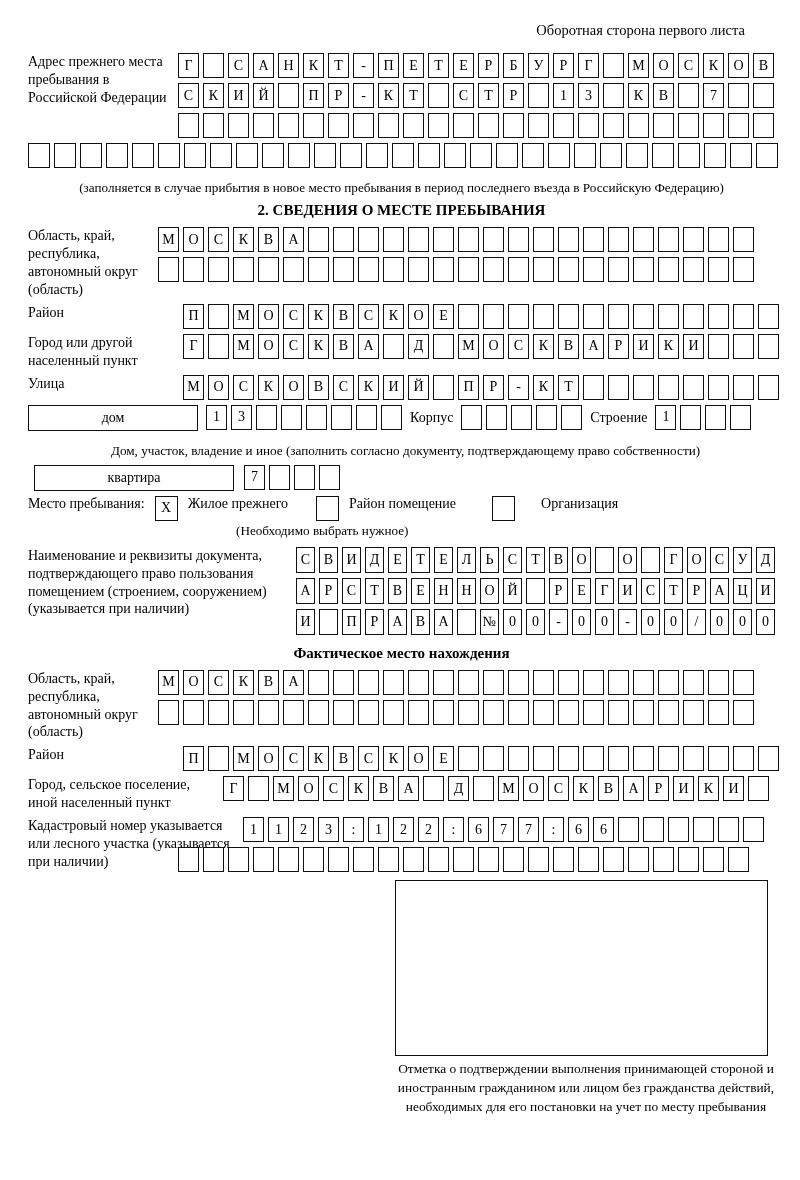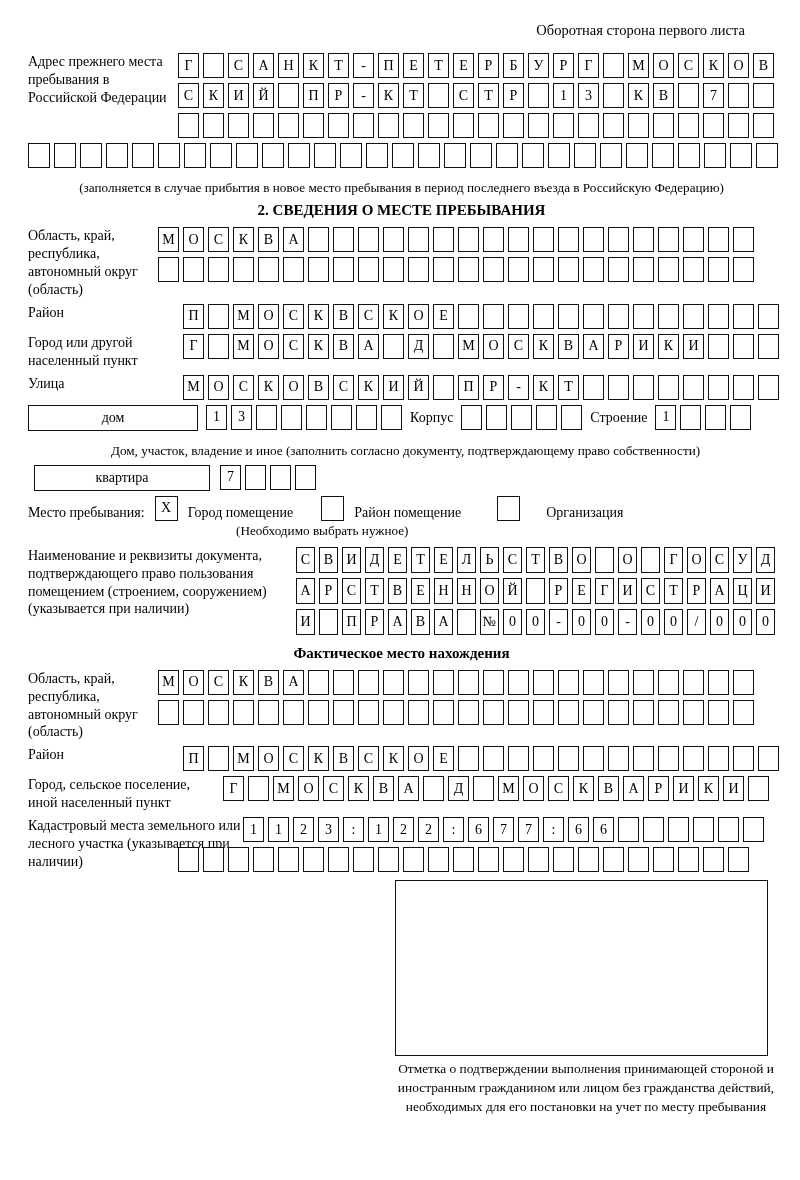--- a/index.html
+++ b/index.html
@@ -12,21 +12,21 @@
   .cells{display:flex;gap:4px;flex:0 0 auto;}
   .cell{box-sizing:border-box;width:21px;height:25px;border:1.6px solid #111;display:inline-flex;align-items:center;justify-content:center;font-size:14px;background:#fff;}
   .cells.narrow .cell{width:19px;height:26px;}
   .cells.wide29 .cell{width:22px;}
   .rowstack{display:flex;flex-direction:column;gap:5px;}
   .caption{font-size:13.2px;text-align:center;line-height:1.3;margin:11px 0 6px 0;}
   .sec-title{font-size:15px;font-weight:bold;text-align:center;margin:6px 0 8px 0;}
   .wordbox{box-sizing:border-box;border:1.6px solid #111;height:26px;display:flex;align-items:center;justify-content:center;font-size:14px;}
   .inline-lbl{font-size:14px;line-height:26px;margin:0 8px;}
   .chk{box-sizing:border-box;width:23px;height:25px;border:1.6px solid #111;display:inline-flex;align-items:center;justify-content:center;font-size:14px;margin:0 10px;}
-  .stay-row{display:flex;align-items:flex-end;font-size:14px;margin-bottom:2px;}
+  .stay-row{display:flex;align-items:flex-start;font-size:14px;margin-bottom:2px;}
   .sub-caption{font-size:13.2px;margin:0 0 8px 208px;}
   .fact-cap{font-size:13.4px;text-align:center;line-height:1.45;margin-bottom:6px;}
   .confirm-box{box-sizing:border-box;border:1.6px solid #111;width:373px;height:176px;margin:8px 0 4px 367px;background:#fff;}
   .confirm-cap{width:412px;margin-left:352px;font-size:13.4px;text-align:center;line-height:1.4;}
   .neg65{margin-left:-65px;}
   .mt20{margin-top:0px;}
 </style>
 </head>
 <body>
 
@@ -326,33 +326,33 @@
     <div class="cells">
         <span class="cell">1</span>
         <span class="cell"></span>
         <span class="cell"></span>
         <span class="cell"></span>
       </div>
   </div>
   <div class="caption" style="text-align:center;margin-left:8px;">Дом, участок, владение и иное (заполнить согласно документу, подтверждающему право собственности)</div>
 
   <div class="row">
-    <div class="wordbox" style="width:176px;margin-left:6px;">квартира</div>
+    <div class="wordbox" style="width:200px;margin-left:6px;">квартира</div>
     <div class="cells" style="margin-left:10px;">
         <span class="cell">7</span>
         <span class="cell"></span>
         <span class="cell"></span>
         <span class="cell"></span>
       </div>
   </div>
 
   <div class="stay-row">
     <span>Место пребывания:</span>
     <span class="chk">X</span>
-    <span>Город помещение</span>
+    <span>Жилое прежнего</span>
     <span class="chk" style="margin-left:28px;"></span>
     <span>Район помещение</span>
     <span class="chk" style="margin-left:36px;margin-right:26px;"></span>
     <span>Организация</span>
   </div>
   <div class="sub-caption">(Необходимо выбрать нужное)</div>
 
   <div class="row">
     <div class="label w268">Наименование и реквизиты документа, подтверждающего право пользования помещением (строением, сооружением) (указывается при наличии)</div>
     <div class="rowstack">
@@ -540,21 +540,21 @@
         <span class="cell">А</span>
         <span class="cell">Р</span>
         <span class="cell">И</span>
         <span class="cell">К</span>
         <span class="cell">И</span>
         <span class="cell"></span>
       </div>
   </div>
 
   <div class="row">
-    <div class="label w215">Кадастровый места земельного или лесного участка (указывается при наличии)</div>
+    <div class="label w215">Кадастровый номер указывается или лесного участка (указывается при наличии)</div>
     <div class="rowstack">
       <div class="cells mt20">
           <span class="cell">1</span>
           <span class="cell">1</span>
           <span class="cell">2</span>
           <span class="cell">3</span>
           <span class="cell">:</span>
           <span class="cell">1</span>
           <span class="cell">2</span>
           <span class="cell">2</span>

